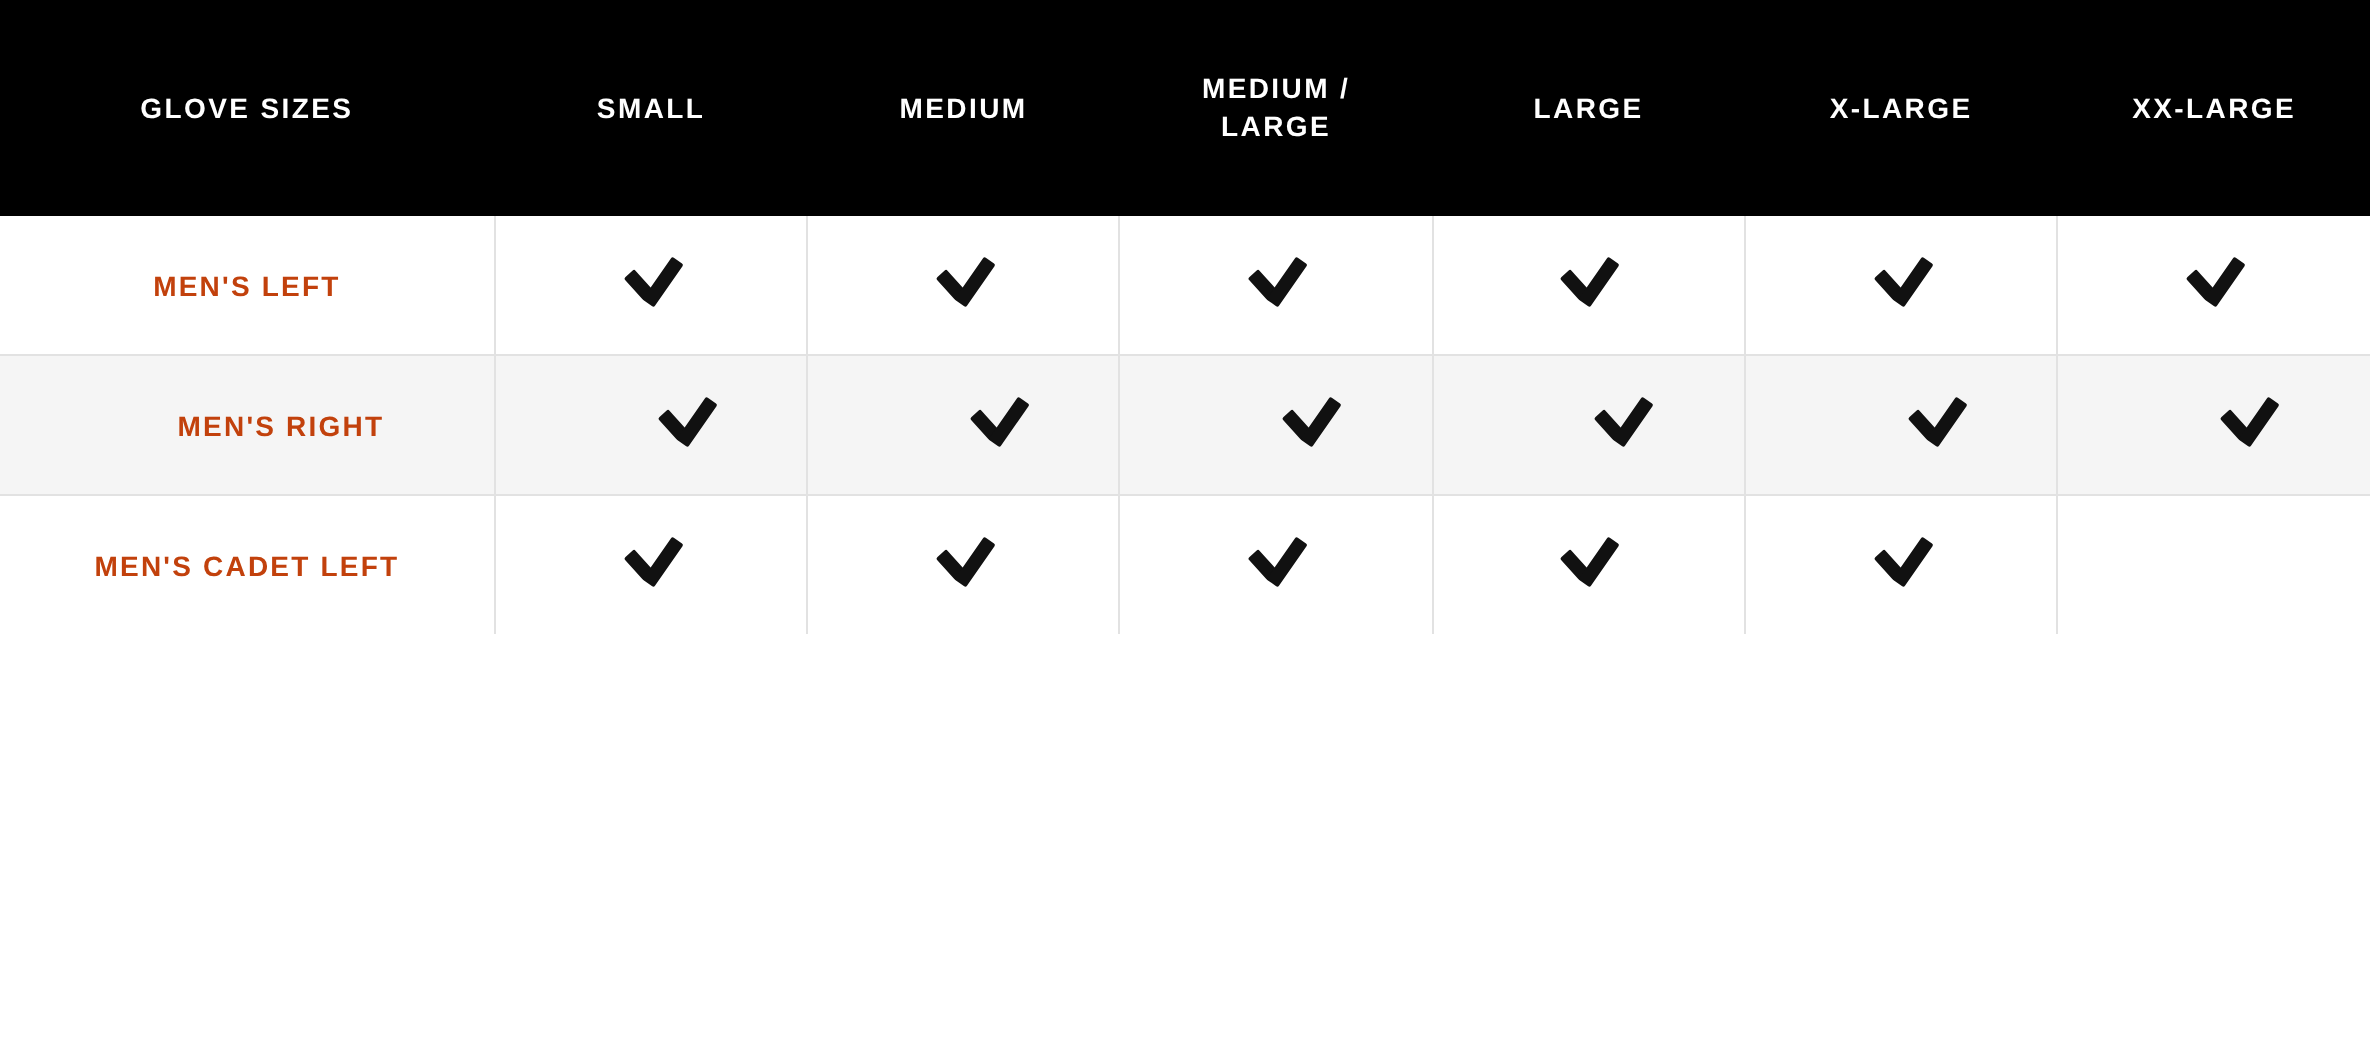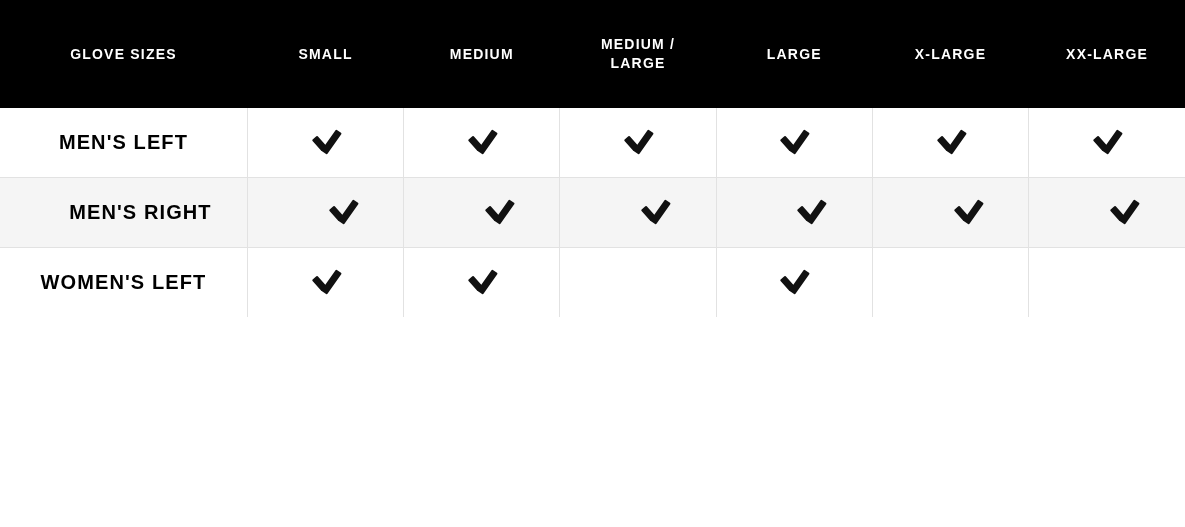--- a/index.html
+++ b/index.html
@@ -44,24 +44,24 @@
     border-bottom: 1px solid #e2e2e2;
     padding: 0;
   }
   .sizing-table tbody td:last-child { border-right: none; }
   .sizing-table tbody tr:last-child td { border-bottom: none; }
 
   .sizing-table tbody tr.alt td { background: #f5f5f5; padding-left: 34px; }
   .sizing-table tbody tr.plain td { background: #ffffff; }
 
   .row-label {
-    font-size: 20px;
+    font-size: 14px;
     font-weight: bold;
     letter-spacing: 1.1px;
-    color: #000000;
+    color: #c2410c;
     text-transform: uppercase;
     text-align: center;
   }
   .check {
     display: inline-block;
     width: 30px;
     height: 24px;
     position: relative;
   }
   .check::before,
@@ -139,33 +139,29 @@
     <tr class="alt">
       <td class="row-label">MEN'S RIGHT</td>
       <td><span class="check"></span></td>
       <td><span class="check"></span></td>
       <td><span class="check"></span></td>
       <td><span class="check"></span></td>
       <td><span class="check"></span></td>
       <td><span class="check"></span></td>
     </tr>
 
-
-
     <tr class="plain">
-      <td class="row-label">WOMEN'S LEFT</td>
+      <td class="row-label">MEN'S CADET LEFT</td>
       <td><span class="check"></span></td>
       <td><span class="check"></span></td>
-      <td>
-          <span class="empty-cell"></span>
-        </td>
       <td><span class="check"></span></td>
-      <td>
-          <span class="empty-cell"></span>
-        </td>
+      <td><span class="check"></span></td>
+      <td><span class="check"></span></td>
       <td>
           <span class="empty-cell"></span>
         </td>
     </tr>
 
 
+
+
   </tbody>
 </table>
 
 </body></html>

